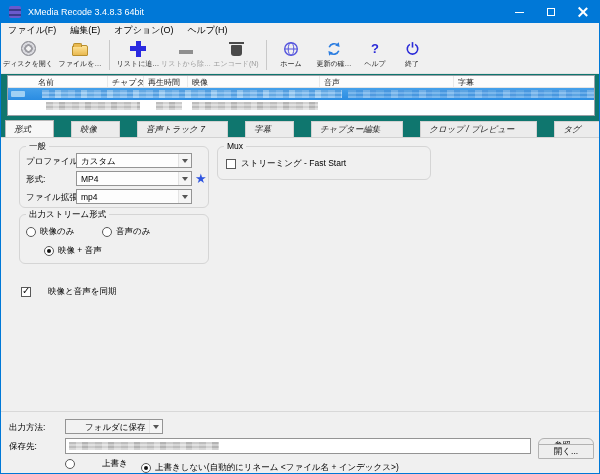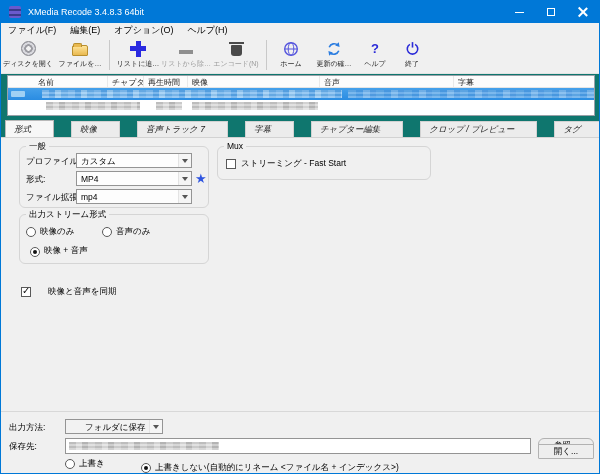--- a/index.html
+++ b/index.html
@@ -244,21 +244,21 @@
     <div class="group" style="left:18px;top:76px;width:190px;height:50px;">
       <span class="glabel">出力ストリーム形式</span>
       <div class="optrow" style="left:6px;top:11px;">
         <span class="radio"></span>
         <span>映像のみ</span>
       </div>
       <div class="optrow" style="left:82px;top:11px;">
         <span class="radio"></span>
         <span>音声のみ</span>
       </div>
-      <div class="optrow" style="left:10px;top:30px;align-items:flex-end;">
+      <div class="optrow" style="left:24px;top:30px;">
         <span class="radio sel"></span>
         <span>映像 + 音声</span>
       </div>
     </div>
 
     <div class="optrow" style="left:20px;top:148px;gap:12px;">
       <span class="cb on"></span>
       <span>映像と音声を同期</span>
     </div>
 
@@ -270,21 +270,21 @@
       <span>フォルダに保存</span>
       <span class="arr"></span>
     </div>
 
     <span class="flabel" style="left:8px;top:29px;">保存先:</span>
     <div class="tinput" style="left:64px;top:26px;width:466px;">
       <span class="mos" style="left:3px;top:3px;width:150px;"></span>
     </div>
     <div class="btn" style="left:537px;top:26px;width:56px;border-radius:6px;">参照...</div>
 
-    <div class="optrow" style="left:64px;top:46px;">
+    <div class="optrow" style="left:64px;top:46px;gap:23px;">
       <span class="radio"></span>
       <span>上書き</span>
     </div>
     <div class="optrow" style="left:140px;top:50px;">
       <span class="radio sel"></span>
       <span>上書きしない(自動的にリネーム &lt;ファイル名 + インデックス&gt;)</span>
     </div>
     <div class="btn" style="left:537px;top:32px;width:56px;">開く...</div>
   </div>
 

